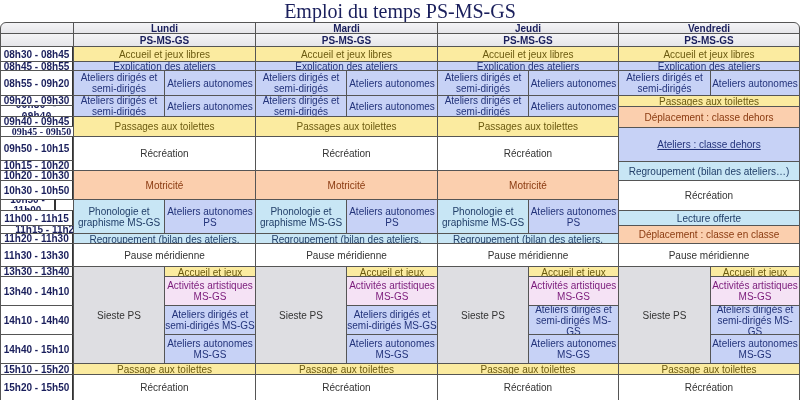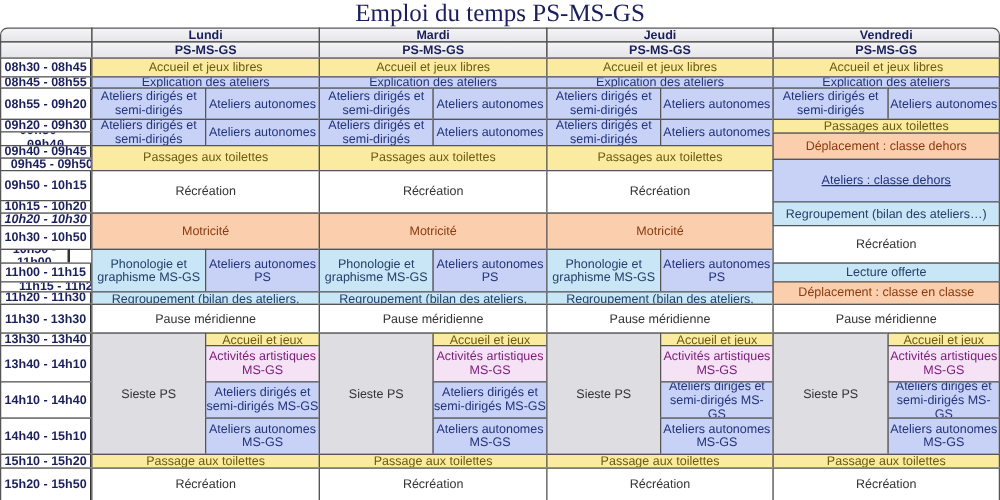--- a/index.html
+++ b/index.html
@@ -34,24 +34,24 @@
 <div class="cell hdr" style="left:255px;top:33px;width:183px;height:14px;">PS-MS-GS</div>
 <div class="cell hdr" style="left:437px;top:33px;width:182px;height:14px;">PS-MS-GS</div>
 <div class="cell hdr" style="left:618px;top:33px;width:182px;height:14px;">PS-MS-GS</div>
 
 <div class="cell time" style="left:0;top:46px;width:74px;height:16px;">08h30 - 08h45</div>
 <div class="cell time" style="left:0;top:61px;width:74px;height:10px;">08h45 - 08h55</div>
 <div class="cell time" style="left:0;top:70px;width:74px;height:26px;">08h55 - 09h20</div>
 <div class="cell time" style="left:0;top:95px;width:74px;height:11px;">09h20 - 09h30</div>
 <div class="cell time" style="left:0;top:105px;width:74px;height:12px;font-family:Liberation Mono, monospace;">09h30 - 09h40</div>
 <div class="cell time" style="left:0;top:116px;width:74px;height:11px;">09h40 - 09h45</div>
-<div class="cell time" style="left:0;top:126px;width:84px;height:11px;">09h45 - 09h50</div>
+<div class="cell time" style="left:0;top:126px;width:84px;height:11px;font-family:Liberation Serif, serif;">09h45 - 09h50</div>
 <div class="cell time" style="left:0;top:136px;width:74px;height:25px;">09h50 - 10h15</div>
 <div class="cell time" style="left:0;top:160px;width:74px;height:11px;">10h15 - 10h20</div>
-<div class="cell time" style="left:0;top:170px;width:74px;height:11px;font-style:italic;">10h20 - 10h30</div>
+<div class="cell time" style="left:0;top:170px;width:74px;height:11px;">10h20 - 10h30</div>
 <div class="cell time" style="left:0;top:180px;width:74px;height:20px;">10h30 - 10h50</div>
 <div class="cell time" style="left:0;top:199px;width:56px;height:12px;">10h50 - 11h00</div>
 <div class="cell time" style="left:0;top:210px;width:74px;height:16px;">11h00 - 11h15</div>
 <div class="cell time" style="left:0;top:225px;width:96px;height:9px;">11h15 - 11h20</div>
 <div class="cell time" style="left:0;top:233px;width:74px;height:11px;">11h20 - 11h30</div>
 <div class="cell time" style="left:0;top:243px;width:74px;height:24px;">11h30 - 13h30</div>
 <div class="cell time" style="left:0;top:266px;width:74px;height:11px;">13h30 - 13h40</div>
 <div class="cell time" style="left:0;top:276px;width:74px;height:30px;">13h40 - 14h10</div>
 <div class="cell time" style="left:0;top:305px;width:74px;height:30px;">14h10 - 14h40</div>
 <div class="cell time" style="left:0;top:334px;width:74px;height:30px;">14h40 - 15h10</div>

